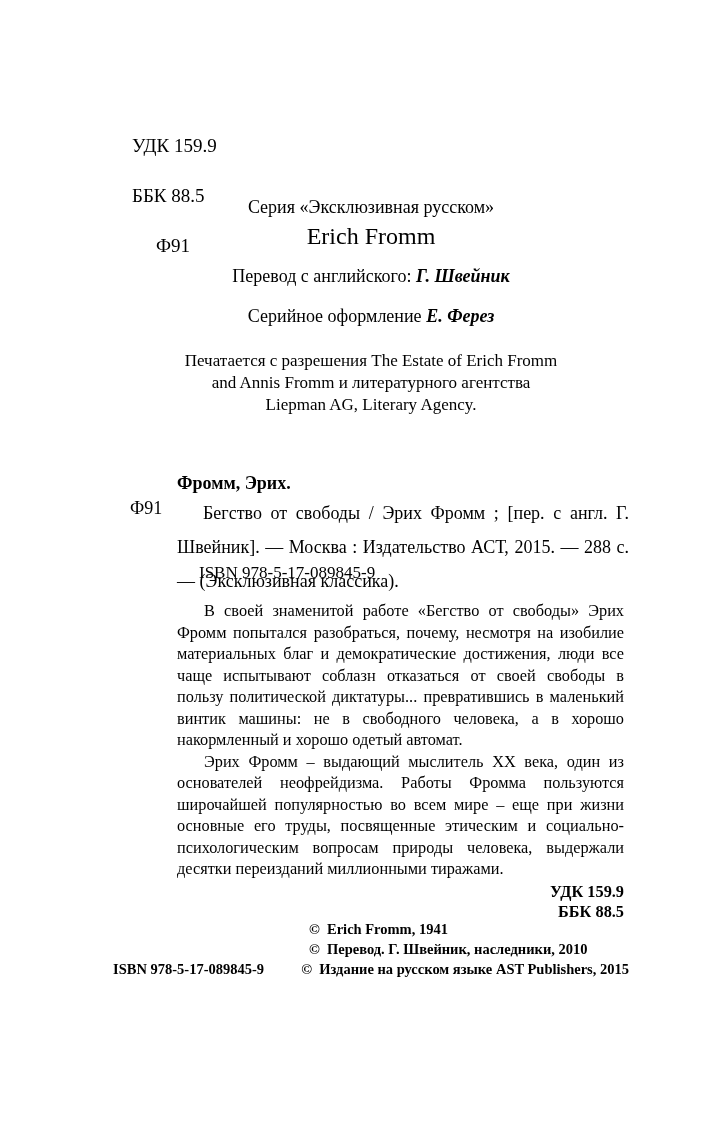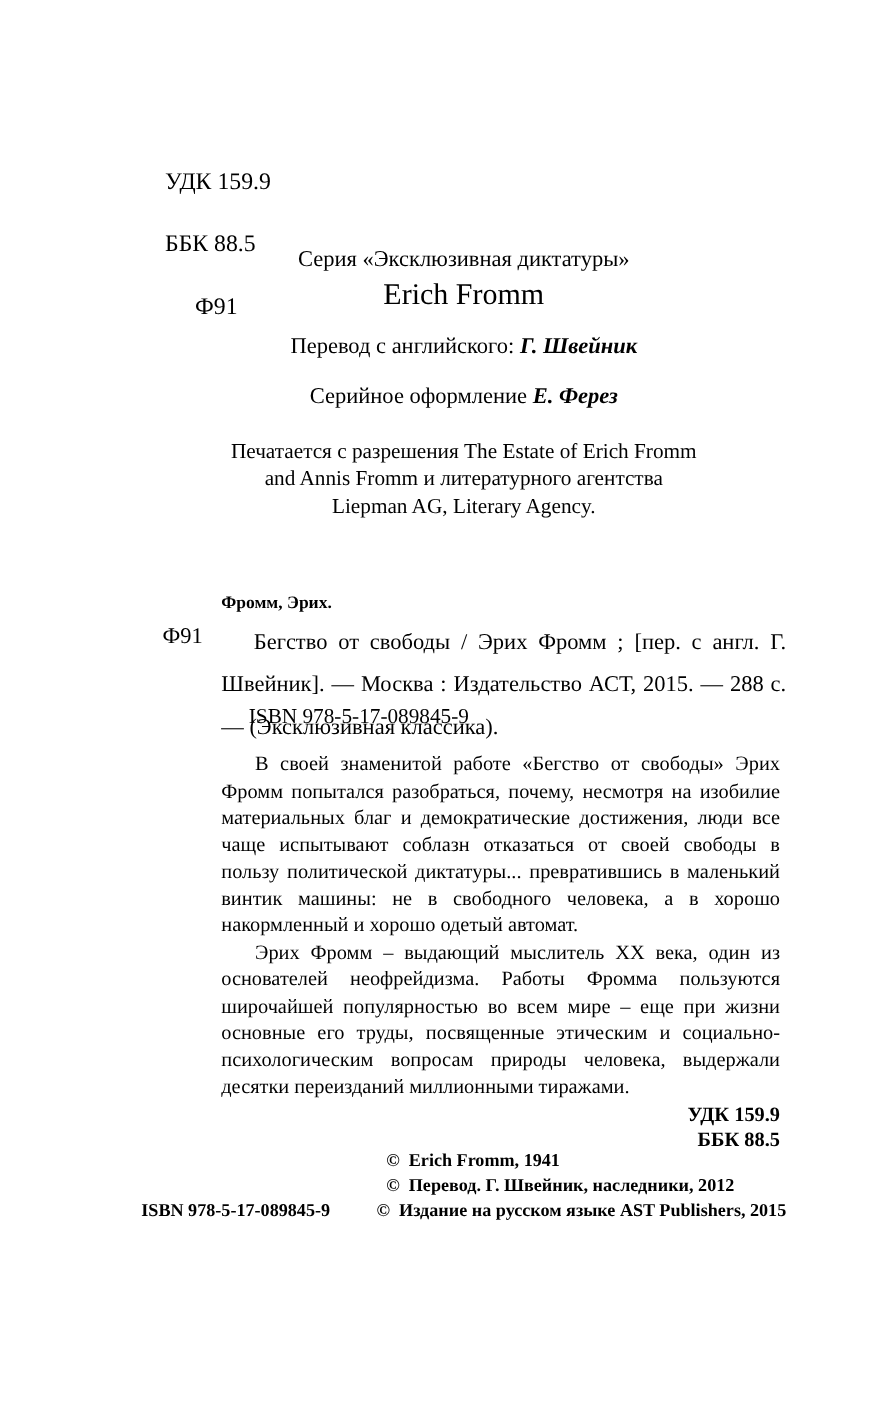--- a/index.html
+++ b/index.html
@@ -83,21 +83,21 @@
 
   
   .record {
     position: absolute;
     left: 113px;
     top: 472px;
     width: 516px;
   }
   .record .heading {
     font-weight: bold;
-    font-size: 14px;
+    font-size: 18px;
     line-height: 22px;
     padding-left: 64px;
   }
   .record .body-wrap {
     position: relative;
     margin-top: 2px;
   }
   .record .shelfmark {
     position: absolute;
     left: 17px;
@@ -177,21 +177,21 @@
 
 <div class="page">
 
   <div class="classmarks">
     <span>УДК 159.9</span><br>
     <span>ББК 88.5</span>
     <span class="cipher">Ф91</span>
   </div>
 
   <div class="front">
-    <div class="series">Серия «Эксклюзивная диктатуры»</div>
+    <div class="series">Серия «Эксклюзивная русском»</div>
     <div class="author-en">Erich Fromm</div>
     <div class="translator">
       <span>Перевод с английского:</span>
       <em class="nm">Г. Швейник</em>
     </div>
     <div class="designer">
       <span>Серийное оформление</span>
       <em class="nm">Е. Ферез</em>
     </div>
     <div class="permission">
@@ -222,21 +222,21 @@
 
   <div class="copyright">
     <div class="row">
       <span class="isbn-cell"></span>
       <span class="mark">©</span>
       <span class="ctext">Erich Fromm, 1941</span>
     </div>
     <div class="row">
       <span class="isbn-cell"></span>
       <span class="mark">©</span>
-      <span class="ctext">Перевод. Г. Швейник, наследники, 2012</span>
+      <span class="ctext">Перевод. Г. Швейник, наследники, 2010</span>
     </div>
     <div class="row">
       <span class="isbn-cell">ISBN 978-5-17-089845-9</span>
       <span class="mark">©</span>
       <span class="ctext">Издание на русском языке AST Publishers, 2015</span>
     </div>
   </div>
 
 </div>
 

